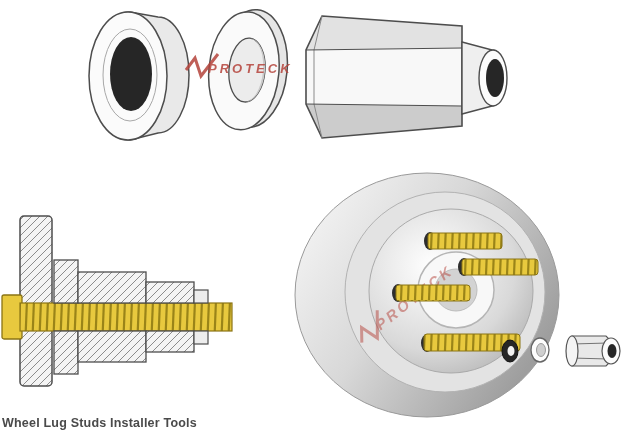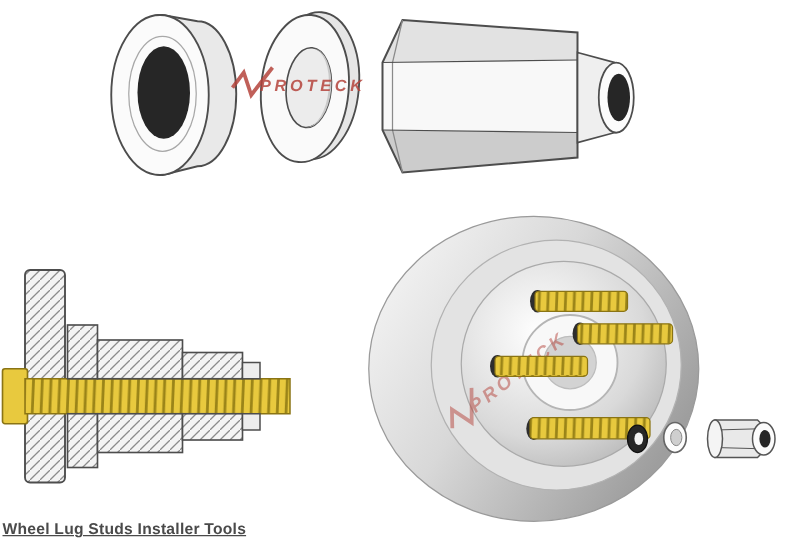--- a/index.html
+++ b/index.html
@@ -12,21 +12,20 @@
   }
   #illustration{position:absolute;left:0;top:0;}
   #caption{
     position:absolute;
     left:2px;top:416px;
     font-size:12.5px;
     font-weight:bold;
     color:#4a4a4a;
     letter-spacing:0.2px;
     user-select:none;
-    text-decoration:underline;
   }
   .wm-text{
     font-family:"Liberation Sans", sans-serif;
     font-weight:bold;
     font-style:italic;
     fill:#b5443c;
     letter-spacing:3px;
   }
 </style>
 </head>

